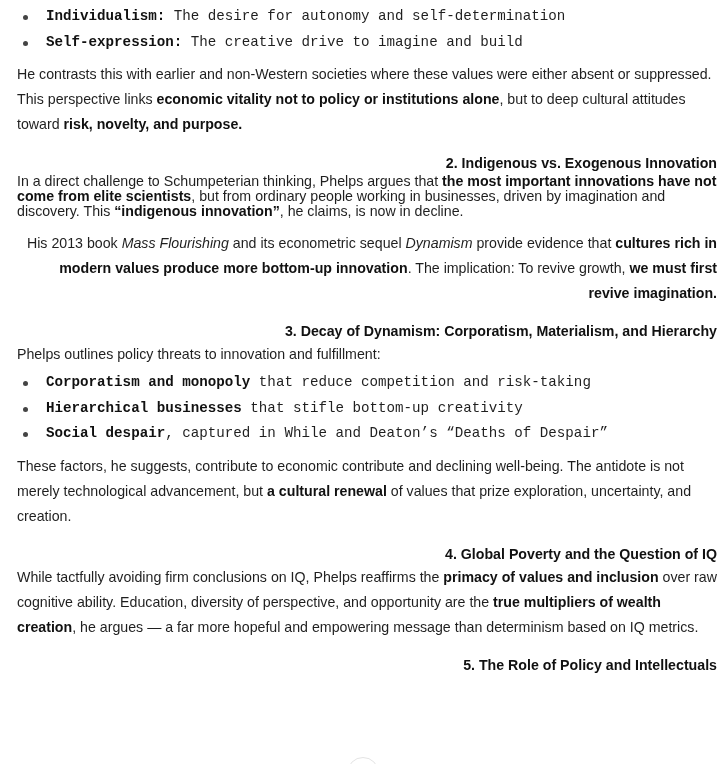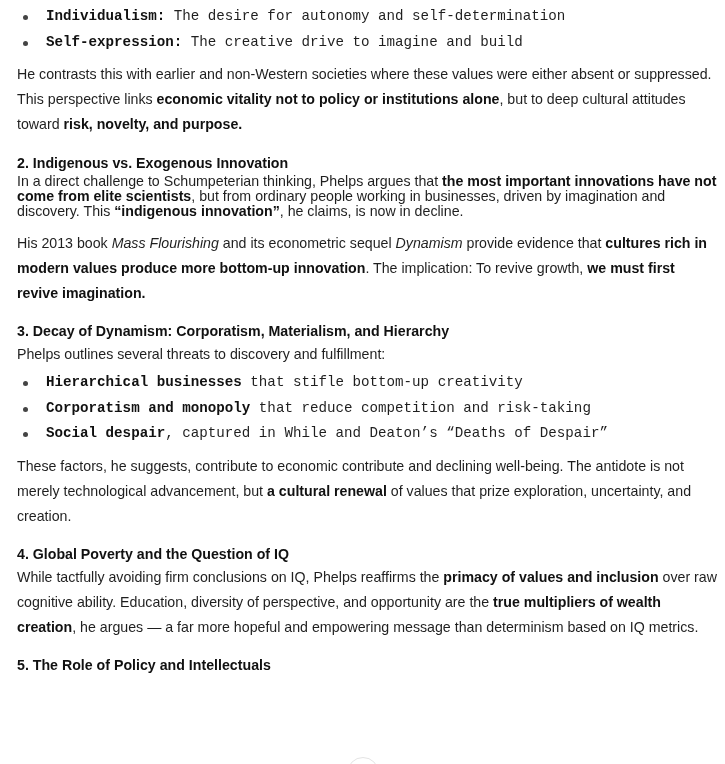--- a/index.html
+++ b/index.html
@@ -11,23 +11,23 @@
   .content { position: absolute; left: 17px; top: 0; width: 700px; }
   ul.bullets { list-style: none; margin: 0; padding: 0; font-family: Liberation Mono, monospace; }
   ul.bullets li { position: relative; padding-left: 29px; height: 25.5px; line-height: 25.5px; white-space: nowrap; }
   ul.bullets li .dot {
     position: absolute; left: 6px; top: 11px; width: 5px; height: 5px;
     border-radius: 50%; background: #444;
   }
   b { font-weight: bold; color: #111; }
   p { margin: 0; line-height: 25px; }
   .para { margin-top: 7px; }
-  .h { font-weight: bold; color: #111; line-height: 22px; margin-top: 14px; }
+  .h { font-weight: bold; color: #111; line-height: 22px; margin-top: 14px; text-align: right; }
   .sec-body { line-height: 15px; }
-  .gap { margin-top: 12px; }
+  .gap { margin-top: 12px; text-align: right; }
   .scroll-btn {
     position: absolute; left: 347px; top: 757px; width: 30px; height: 30px;
     border-radius: 50%; border: 1px solid #e4e4e4; background: #fff;
   }
 </style>
 </head>
 <body>
 
 <div class="content">
 
@@ -36,24 +36,24 @@
     <li><span class="dot"></span><b>Self-expression:</b><span> The creative drive to imagine and build</span></li>
   </ul>
 
   <p class="para"><span>He contrasts this with earlier and non-Western societies where these values were either absent or suppressed. This perspective links </span><b>economic vitality not to policy or institutions alone</b><span>, but to deep cultural attitudes toward </span><b>risk, novelty, and purpose.</b></p>
 
   <div class="h" style="margin-top:15px;">2. Indigenous vs. Exogenous Innovation</div>
   <p class="sec-body"><span>In a direct challenge to Schumpeterian thinking, Phelps argues that </span><b>the most important innovations have not come from elite scientists</b><span>, but from ordinary people working in businesses, driven by imagination and discovery. This </span><b>“indigenous innovation”</b><span>, he claims, is now in decline.</span></p>
   <p class="gap"><span>His 2013 book </span><i>Mass Flourishing</i><span> and its econometric sequel </span><i>Dynamism</i><span> provide evidence that </span><b>cultures rich in modern values produce more bottom-up innovation</b><span>. The implication: To revive growth, </span><b>we must first revive imagination.</b></p>
 
   <div class="h">3. Decay of Dynamism: Corporatism, Materialism, and Hierarchy</div>
-  <p>Phelps outlines several threats to discovery and fulfillment:</p>
+  <p>Phelps outlines policy threats to innovation and fulfillment:</p>
   <ul class="bullets" style="margin-top:3px;">
+    <li><span class="dot"></span><b>Corporatism and monopoly</b><span> that reduce competition and risk-taking</span></li>
     <li><span class="dot"></span><b>Hierarchical businesses</b><span> that stifle bottom-up creativity</span></li>
-    <li><span class="dot"></span><b>Corporatism and monopoly</b><span> that reduce competition and risk-taking</span></li>
     <li><span class="dot"></span><b>Social despair</b><span>, captured in While and Deaton’s “Deaths of Despair”</span></li>
   </ul>
   <p class="para"><span>These factors, he suggests, contribute to economic contribute and declining well-being. The antidote is not merely technological advancement, but </span><b>a cultural renewal</b><span> of values that prize exploration, uncertainty, and creation.</span></p>
 
   <div class="h">4. Global Poverty and the Question of IQ</div>
   <p><span>While tactfully avoiding firm conclusions on IQ, Phelps reaffirms the </span><b>primacy of values and inclusion</b><span> over raw cognitive ability. Education, diversity of perspective, and opportunity are the </span><b>true multipliers of wealth creation</b><span>, he argues — a far more hopeful and empowering message than determinism based on IQ metrics.</span></p>
 
   <div class="h">5. The Role of Policy and Intellectuals</div>
 </div>
 

